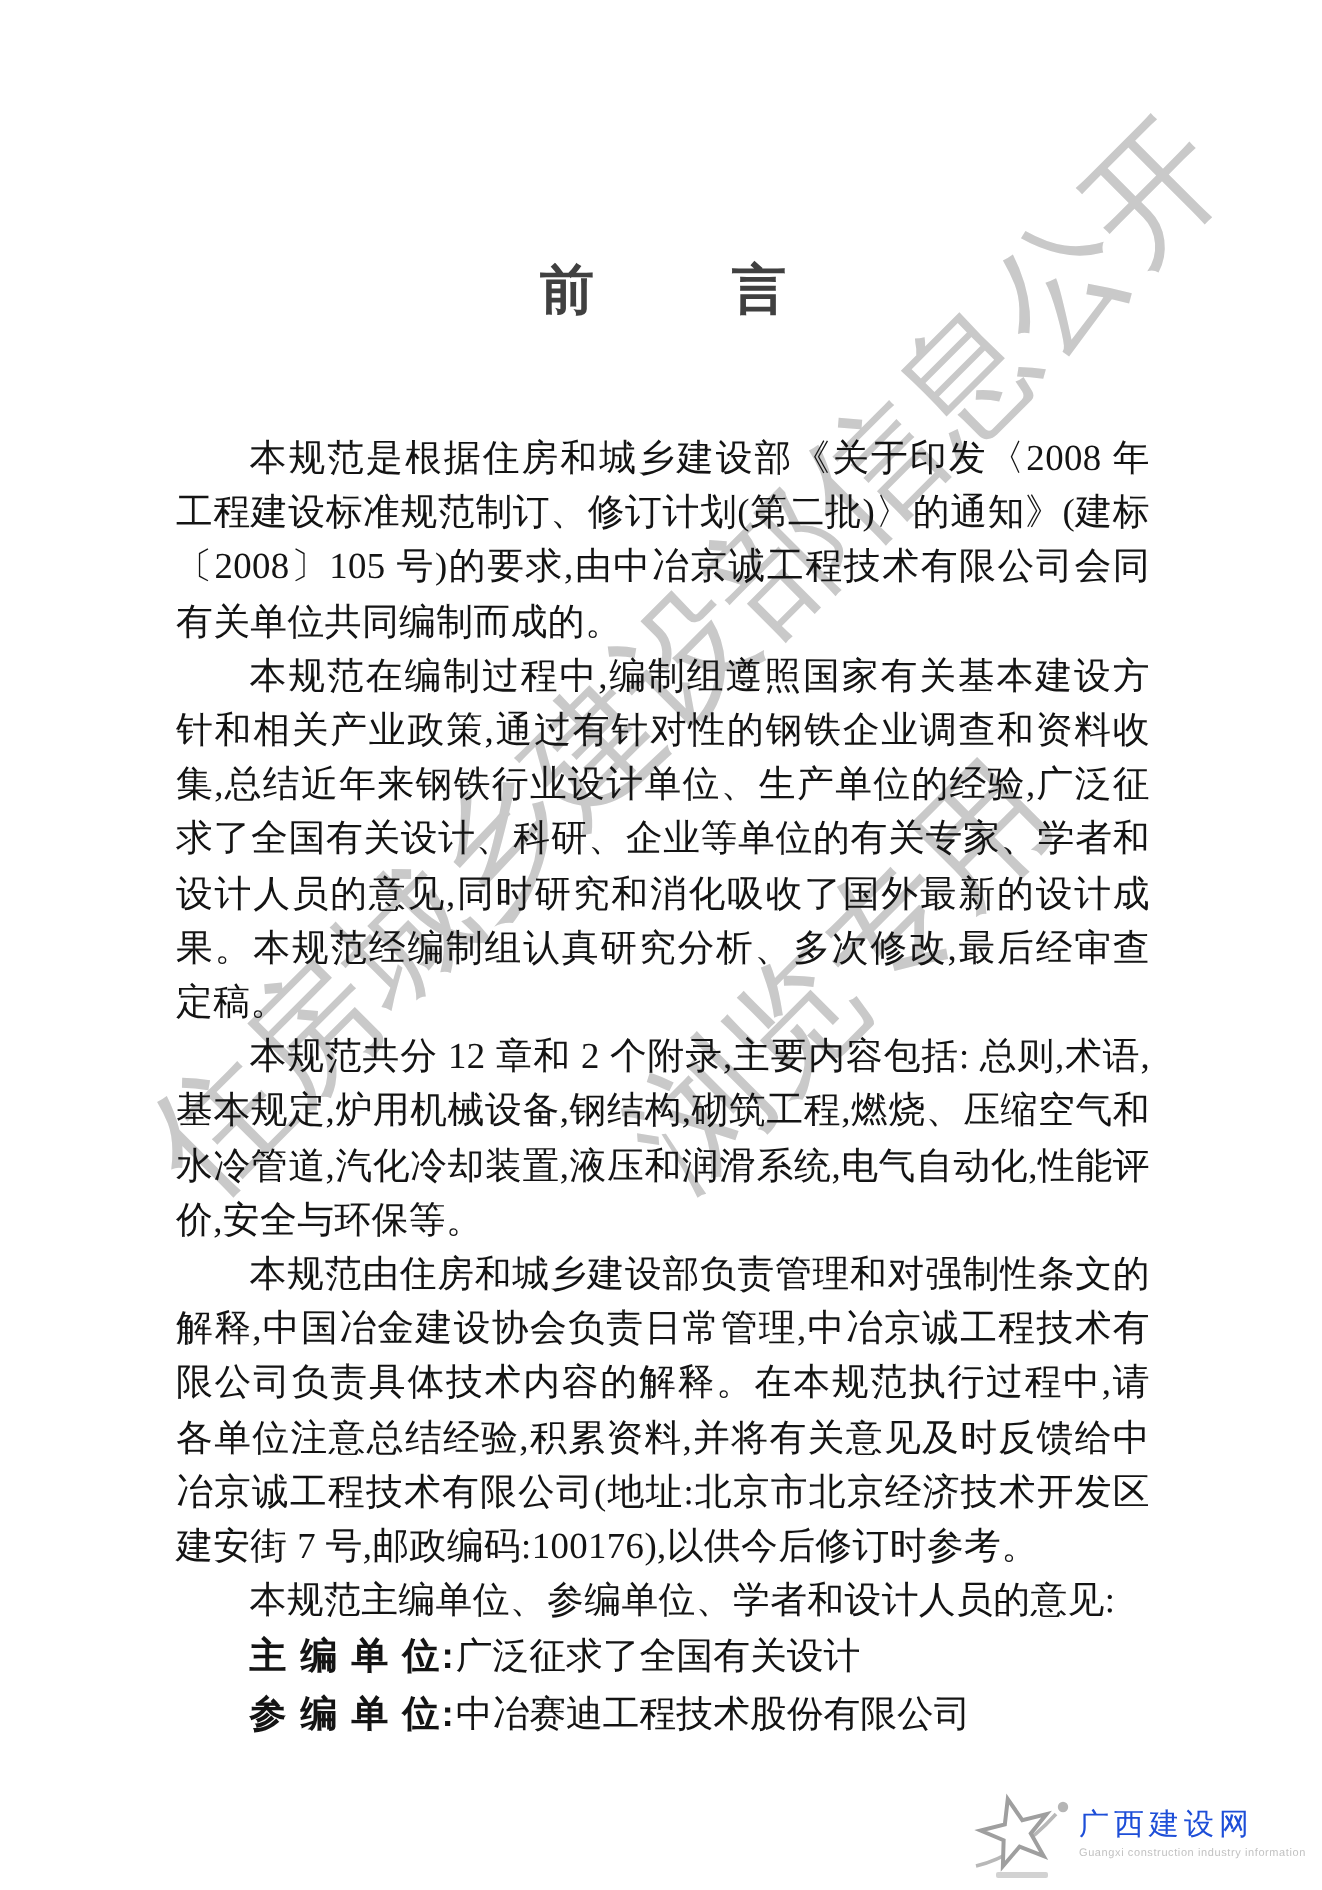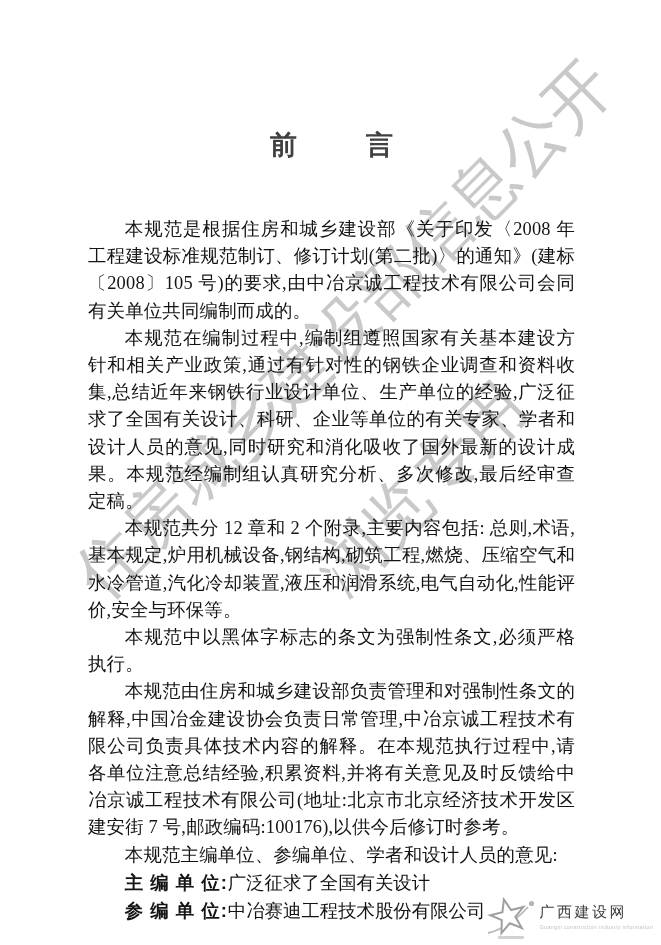--- a/index.html
+++ b/index.html
@@ -71,21 +71,21 @@
     display:flex;
     align-items:center;
     gap:5px;
   }
   .logo-icon-wrap { display:flex; flex-direction:column; align-items:center; }
   .logo-subbar { width:26px; height:3px; background:#d2d2d2; margin-top:-3px; border-radius:1px; }
   .logo-text-wrap { display:flex; flex-direction:column; }
   .logo-name {
     font-size:15px;
     letter-spacing:2.5px;
-    color:#404040;
+    color:#1d4ed8;
     font-family:"Liberation Serif", serif;
   }
   .logo-tagline {
     font-size:5.5px;
     letter-spacing:0.3px;
     color:#c2c2c2;
     margin-top:2px;
     font-family:"Liberation Sans", sans-serif;
     white-space:nowrap;
   }
@@ -97,21 +97,20 @@
 
   <div class="watermark wm1">住房城乡建设部信息公开</div>
   <div class="watermark wm2">浏览专用</div>
 
   <div class="content">
     <h1 class="title">前　言</h1>
 
     <p class="para">本规范是根据住房和城乡建设部《关于印发〈2008 年工程建设标准规范制订、修订计划(第二批)〉的通知》(建标〔2008〕105 号)的要求,由中冶京诚工程技术有限公司会同有关单位共同编制而成的。</p>
     <p class="para">本规范在编制过程中,编制组遵照国家有关基本建设方针和相关产业政策,通过有针对性的钢铁企业调查和资料收集,总结近年来钢铁行业设计单位、生产单位的经验,广泛征求了全国有关设计、科研、企业等单位的有关专家、学者和设计人员的意见,同时研究和消化吸收了国外最新的设计成果。本规范经编制组认真研究分析、多次修改,最后经审查定稿。</p>
     <p class="para">本规范共分 12 章和 2 个附录,主要内容包括: 总则,术语,基本规定,炉用机械设备,钢结构,砌筑工程,燃烧、压缩空气和水冷管道,汽化冷却装置,液压和润滑系统,电气自动化,性能评价,安全与环保等。</p>
-    <p class="para">本规范中以黑体字标志的条文为强制性条文,必须严格执行。</p>
     <p class="para">本规范由住房和城乡建设部负责管理和对强制性条文的解释,中国冶金建设协会负责日常管理,中冶京诚工程技术有限公司负责具体技术内容的解释。在本规范执行过程中,请各单位注意总结经验,积累资料,并将有关意见及时反馈给中冶京诚工程技术有限公司(地址:北京市北京经济技术开发区建安街 7 号,邮政编码:100176),以供今后修订时参考。</p>
     <p class="para">本规范主编单位、参编单位、学者和设计人员的意见:</p>
 
     <div class="credit">
       <span class="credit-label">主 编 单 位</span><span class="credit-label">:</span><span class="credit-value">广泛征求了全国有关设计</span>
     </div>
     <div class="credit">
       <span class="credit-label">参 编 单 位</span><span class="credit-label">:</span><span class="credit-value">中冶赛迪工程技术股份有限公司</span>
     </div>
 

